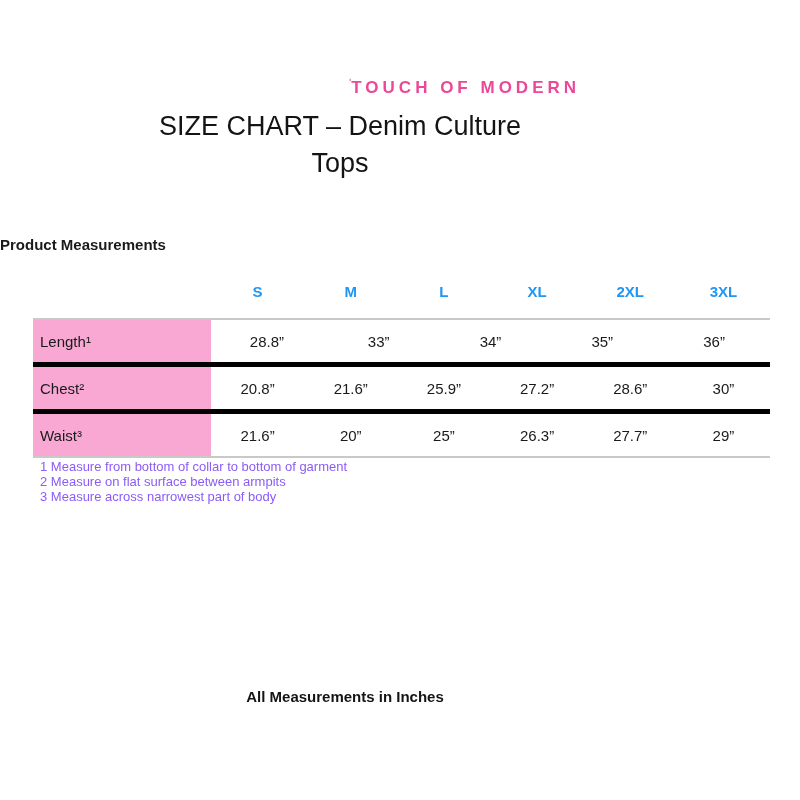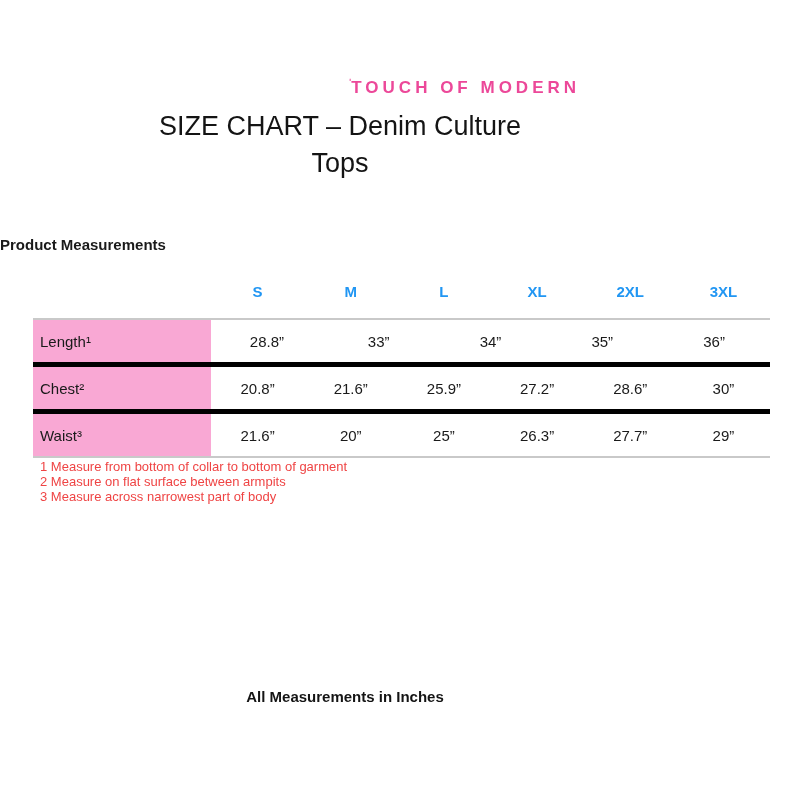--- a/index.html
+++ b/index.html
@@ -69,21 +69,21 @@
   }
   .cell {
     flex: 1;
     display: flex; align-items: center; justify-content: center;
     font-size: 15px; color: #1a1a1a;
   }
 
   .footnotes {
     position: absolute; top: 459px; left: 40px;
     font-size: 13px; line-height: 15px;
-    color: #ef4444;
+    color: #8b5cf6;
   }
 
   .footer-note {
     position: absolute; top: 688px; left: 0; width: 690px;
     text-align: center;
     font-size: 15px; font-weight: 700;
     color: #141414;
   }
 </style>
 </head>

